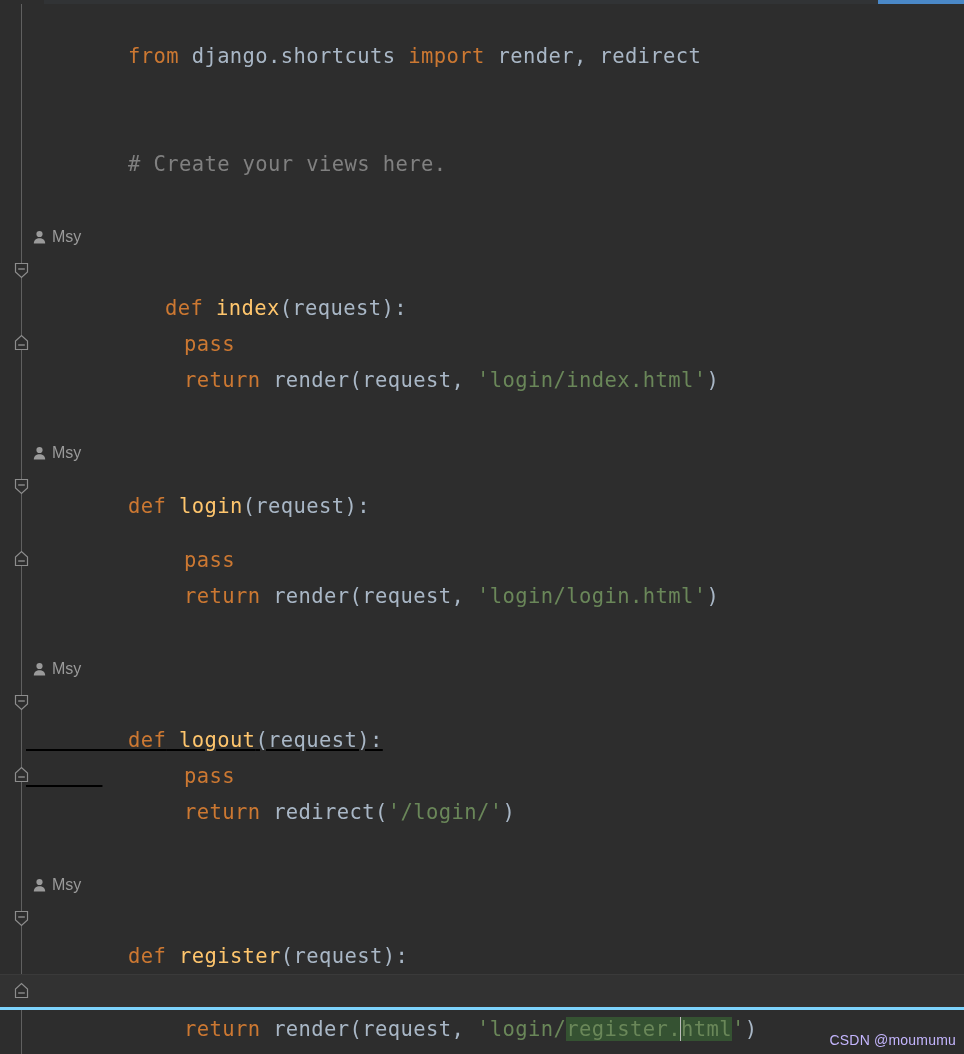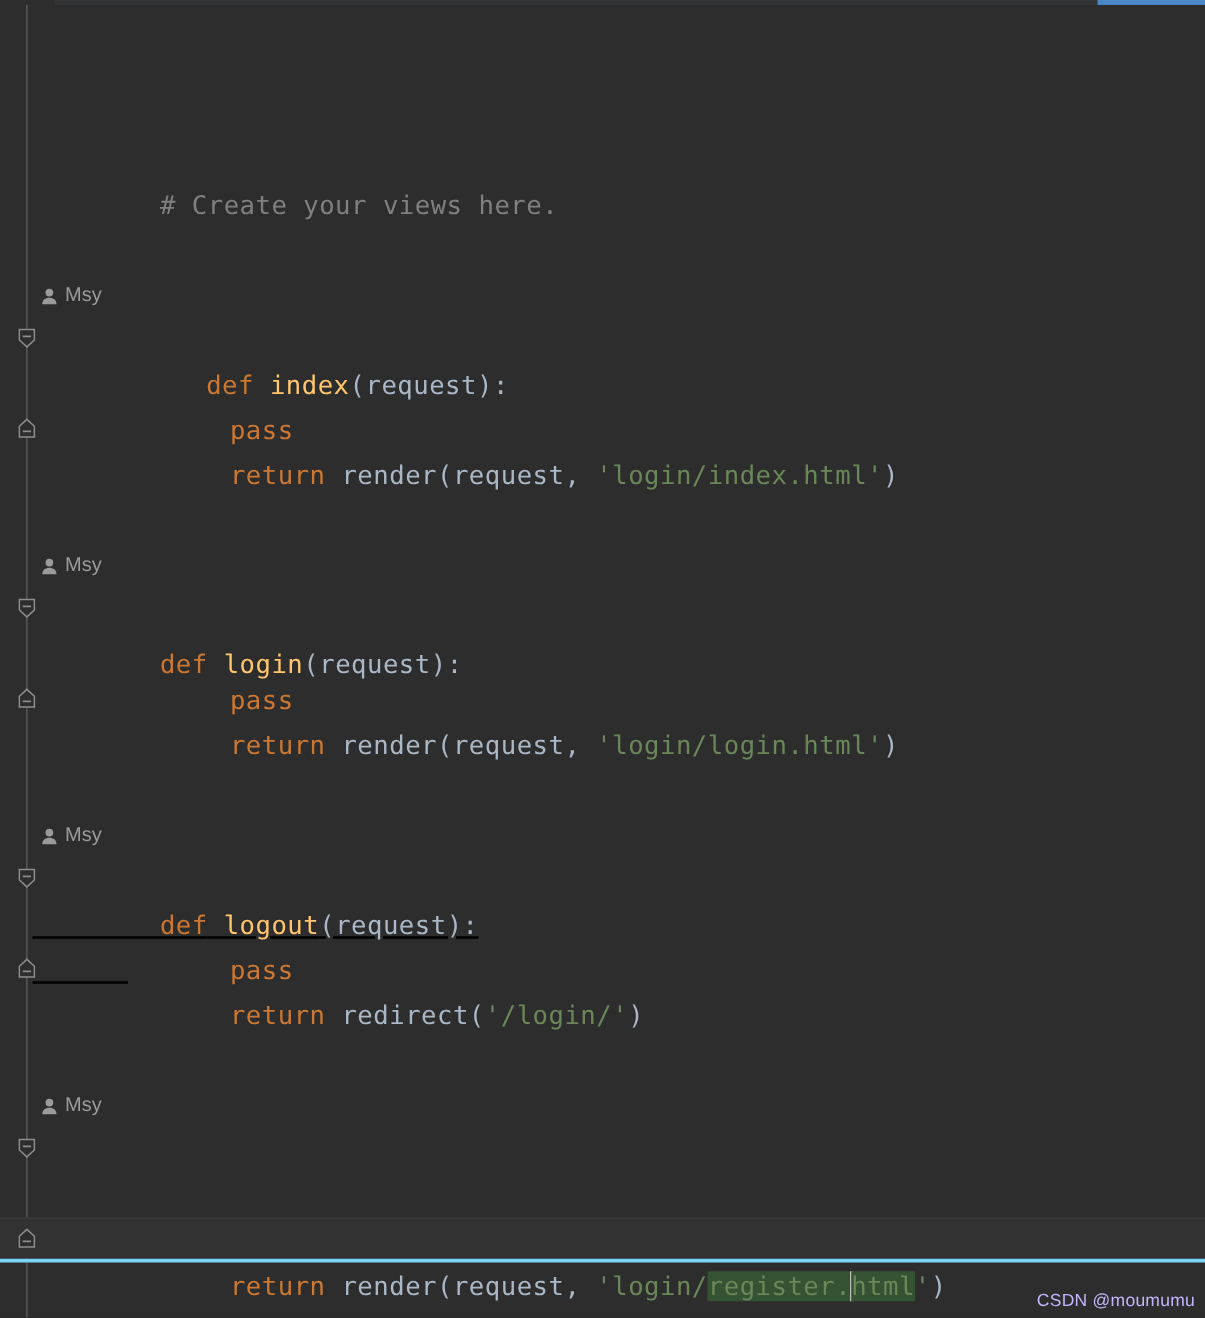--- a/index.html
+++ b/index.html
@@ -161,20 +161,25 @@
 
   <div class="top-strip"></div>
   <div class="top-accent" style="left:878px; width:86px;"></div>
 
   <div class="gutter">
     <div class="gutter-line"></div>
   </div>
 
   <div class="code">
 
+    <div class="line" style="top:2px;">
+      <span class="txt">
+        <span class="k">from</span><span class="id"> django.shortcuts </span><span class="k">import</span><span class="id"> render, redirect</span>
+      </span>
+    </div>
 
     <div class="line" style="top:110px;text-align:center;">
       <span class="txt">
         <span class="cmt"># Create your views here.</span>
       </span>
     </div>
 
     <div class="annotation" style="top:223px;">
       <span class="person-icon">
         <svg width="13" height="14" viewBox="0 0 13 14">
@@ -223,21 +228,21 @@
       </span>
       <span>Msy</span>
     </div>
 
     <div class="fold" style="top:478px;">
       <svg width="17" height="17" viewBox="0 0 17 17">
         <path d="M2.5 1.5 H14.5 V10 L8.5 15.5 L2.5 10 Z" fill="#2d2d2d" stroke="#8d8d8d" stroke-width="1.2"></path>
         <line x1="5.2" y1="7" x2="11.8" y2="7" stroke="#8d8d8d" stroke-width="1.4"></line>
       </svg>
     </div>
-    <div class="line" style="top:477px;">
+    <div class="line" style="top:452px;">
       <span class="txt" style="left:26px;">
         <span class="k">def</span><span class="fn"> login</span><span class="punc">(request):</span>
       </span>
     </div>
     <div class="line" style="top:506px;">
       <span class="txt" style="left:82px;">
         <span class="k">pass</span>
       </span>
     </div>
 
@@ -301,20 +306,25 @@
       </span>
       <span>Msy</span>
     </div>
 
     <div class="fold" style="top:910px;">
       <svg width="17" height="17" viewBox="0 0 17 17">
         <path d="M2.5 1.5 H14.5 V10 L8.5 15.5 L2.5 10 Z" fill="#2d2d2d" stroke="#8d8d8d" stroke-width="1.2"></path>
         <line x1="5.2" y1="7" x2="11.8" y2="7" stroke="#8d8d8d" stroke-width="1.4"></line>
       </svg>
     </div>
+    <div class="line" style="top:902px;">
+      <span class="txt" style="left:26px;">
+        <span class="k">def</span><span class="fn"> register</span><span class="punc">(request):</span>
+      </span>
+    </div>
     <div class="line" style="top:938px;">
       <span class="txt" style="left:82px;">
         <span class="k">pass</span>
       </span>
     </div>
 
     <div class="fold" style="top:982px;">
       <svg width="17" height="17" viewBox="0 0 17 17">
         <path d="M2.5 15.5 H14.5 V7 L8.5 1.5 L2.5 7 Z" fill="#2d2d2d" stroke="#8d8d8d" stroke-width="1.2"></path>
         <line x1="5.2" y1="11" x2="11.8" y2="11" stroke="#8d8d8d" stroke-width="1.4"></line>

